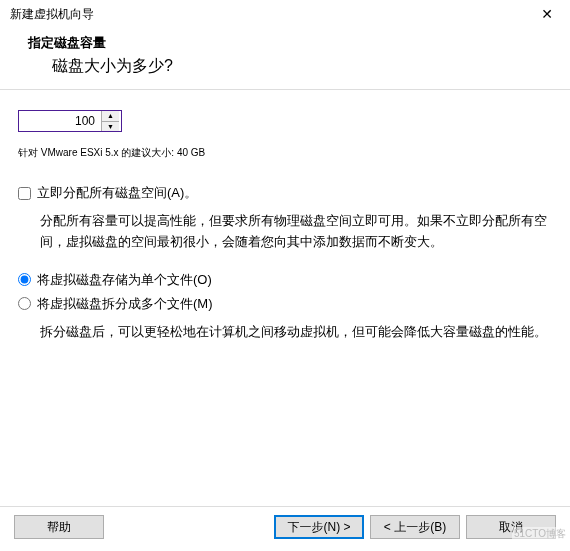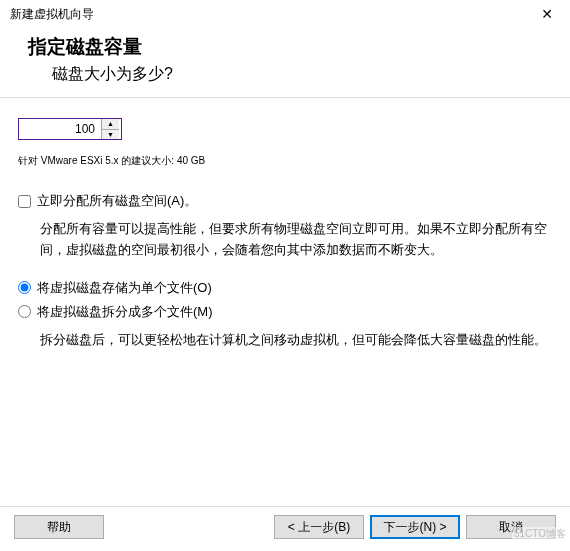--- a/index.html
+++ b/index.html
@@ -28,21 +28,21 @@
       font-size: 14px;
       width: 30px;
       text-align: center;
       cursor: default;
     }
     .header {
       padding: 4px 10px 12px 28px;
     }
     .header .heading {
       font-weight: 700;
-      font-size: 19px;
+      font-size: 13px;
       margin-bottom: 4px;
     }
     .header .sub {
       padding-left: 24px;
       font-size: 16px;
     }
     .sep {
       border: none;
       border-top: 1px solid #ddd;
       margin: 0;
@@ -197,18 +197,18 @@
       <span>将虚拟磁盘拆分成多个文件(M)</span>
     </label>
     <div class="desc">拆分磁盘后，可以更轻松地在计算机之间移动虚拟机，但可能会降低大容量磁盘的性能。</div>
   </div>
 
 </div>
 
 <div class="footer">
   <button class="btn">帮助</button>
   <span class="spacer"></span>
+  <button class="btn primary">下一步(N) &gt;</button>
   <button class="btn">&lt; 上一步(B)</button>
-  <button class="btn primary">下一步(N) &gt;</button>
   <button class="btn">取消</button>
 </div>
 
 <div class="watermark">51CTO博客</div>
 
 </body></html>

